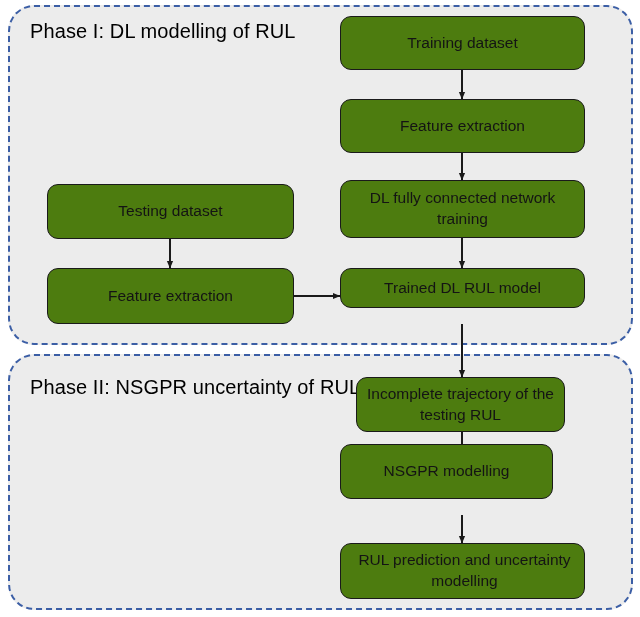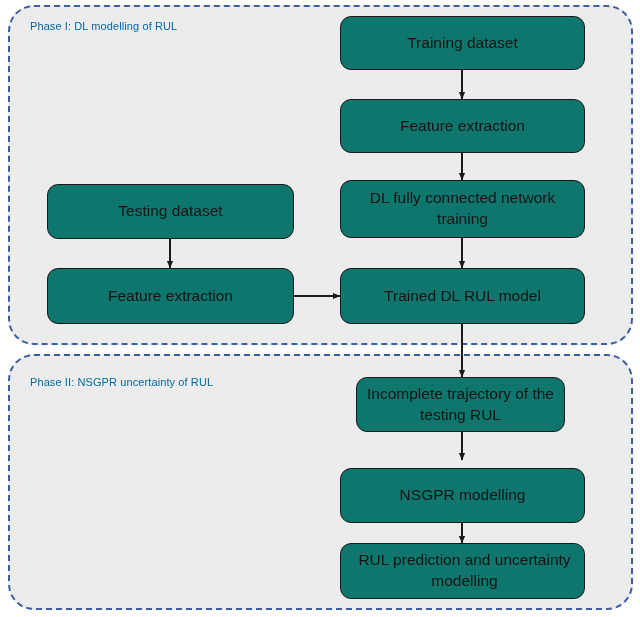--- a/index.html
+++ b/index.html
@@ -43,32 +43,32 @@
     height: 340px;
   }
   #phase-2-panel {
     left: 8px;
     top: 354px;
     width: 625px;
     height: 256px;
   }
   .phase-label {
     position: absolute;
-    font-size: 11px;
-    color: #0369a1;
+    font-size: 20px;
+    color: #000000;
     white-space: nowrap;
     letter-spacing: 0.1px;
   }
   #phase-1-label { left: 30px; top: 20px; }
   #phase-2-label { left: 30px; top: 376px; }
 
   .node-box {
     position: absolute;
     box-sizing: border-box;
-    background: #0f766e;
+    background: #4d7c0f;
     border: 1.6px solid #1a1a1a;
     border-radius: 11px;
     display: flex;
     align-items: center;
     justify-content: center;
     text-align: center;
     font-size: 15.5px;
     color: #141414;
     line-height: 1.35;
     padding: 2px 8px;
@@ -107,21 +107,21 @@
   <div class="node-box" style="left:340px; top:16px;  width:245px; height:54px;">Training dataset</div>
 
   <div class="node-box" style="left:340px; top:99px; width:245px; height:54px;">Feature extraction</div>
 
   <div class="node-box" style="left:340px; top:180px; width:245px; height:58px;">DL fully connected network training</div>
 
   <div class="node-box" style="left:47px;  top:184px; width:247px; height:55px;">Testing dataset</div>
 
   <div class="node-box" style="left:47px;  top:268px; width:247px; height:56px;">Feature extraction</div>
 
-  <div class="node-box" style="left:340px; top:268px; width:245px; height:56px;">Trained DL RUL model</div>
+  <div class="node-box" style="left:340px; top:268px; width:245px; height:40px;">Trained DL RUL model</div>
 
   <div class="node-box" style="left:356px; top:377px; width:209px; height:55px;">Incomplete trajectory of the testing RUL</div>
 
-  <div class="node-box" style="left:340px; top:468px; width:245px; height:55px;">NSGPR modelling</div>
+  <div class="node-box" style="left:340px; top:444px; width:213px; height:55px;">NSGPR modelling</div>
 
   <div class="node-box" style="left:340px; top:543px; width:245px; height:56px;padding-left:12px;">RUL prediction and uncertainty modelling</div>
 
 </div>
 
 </body></html>

